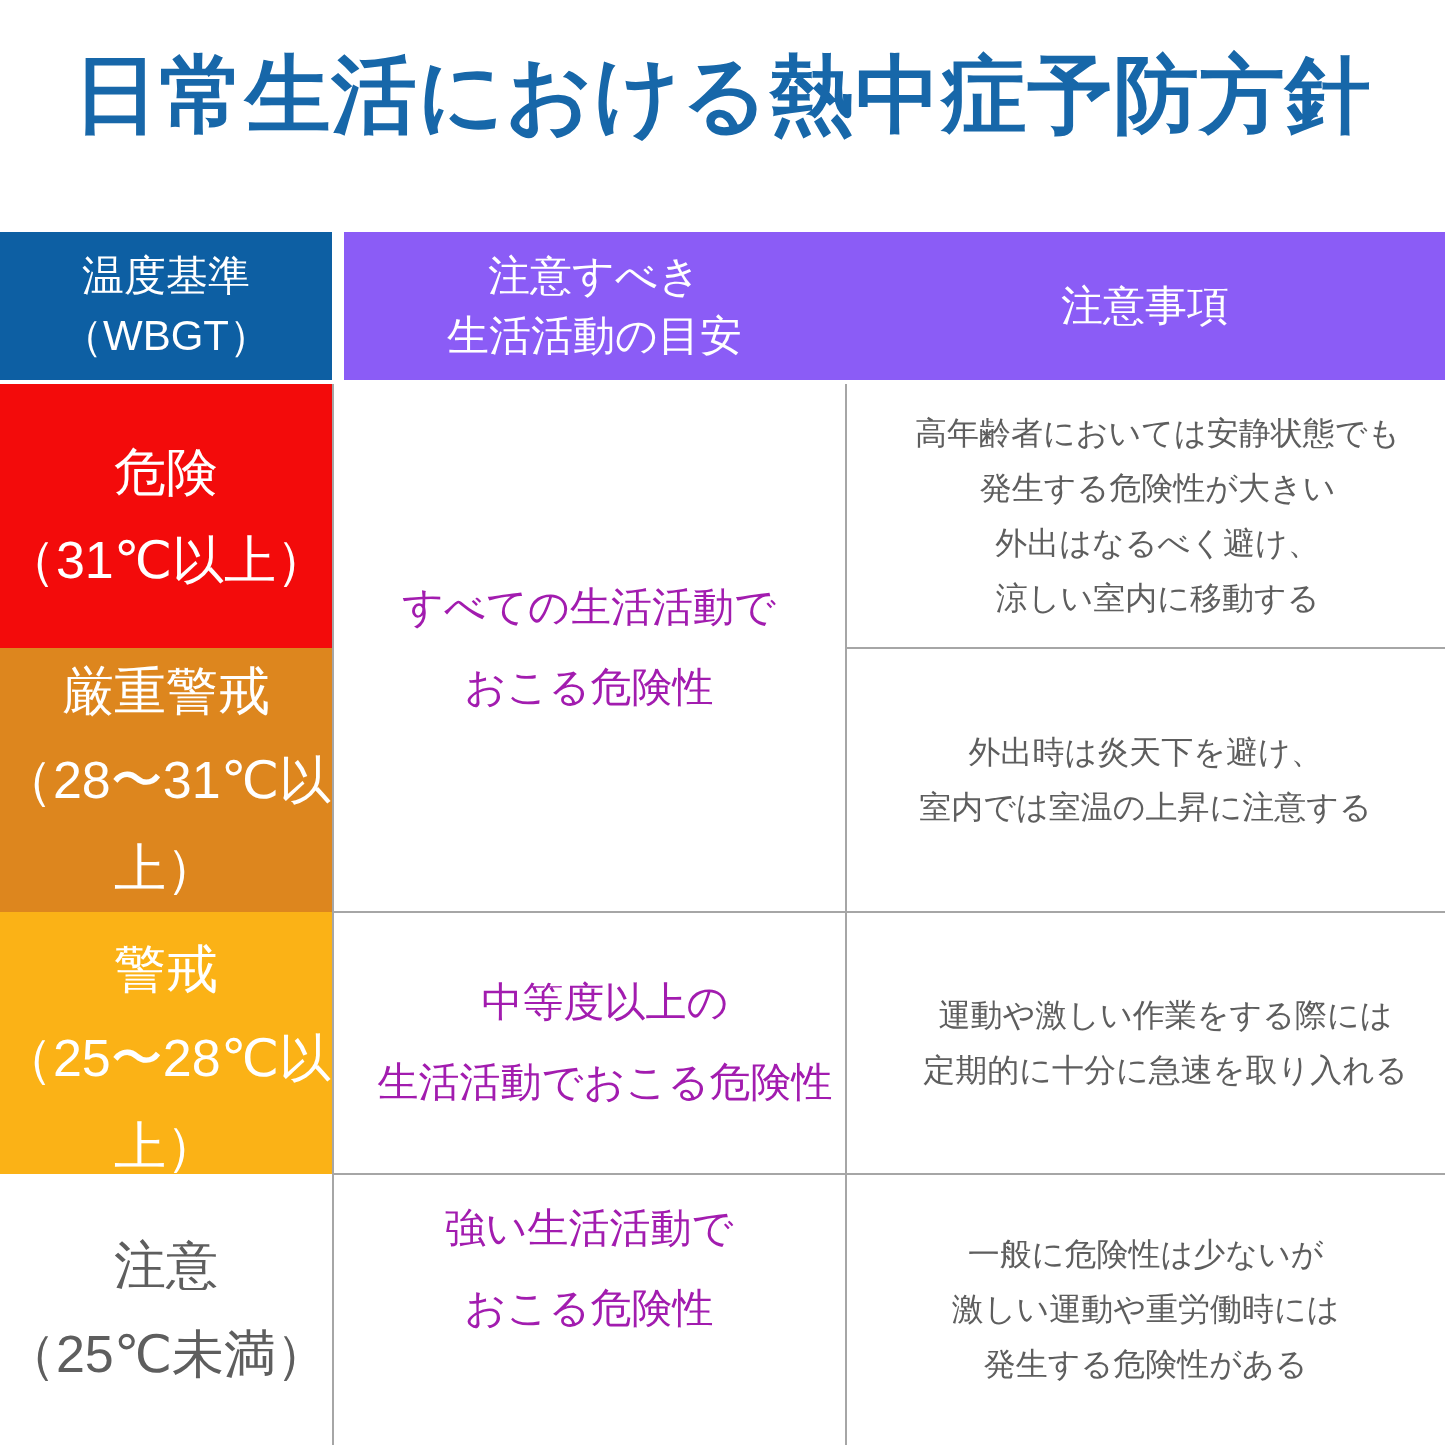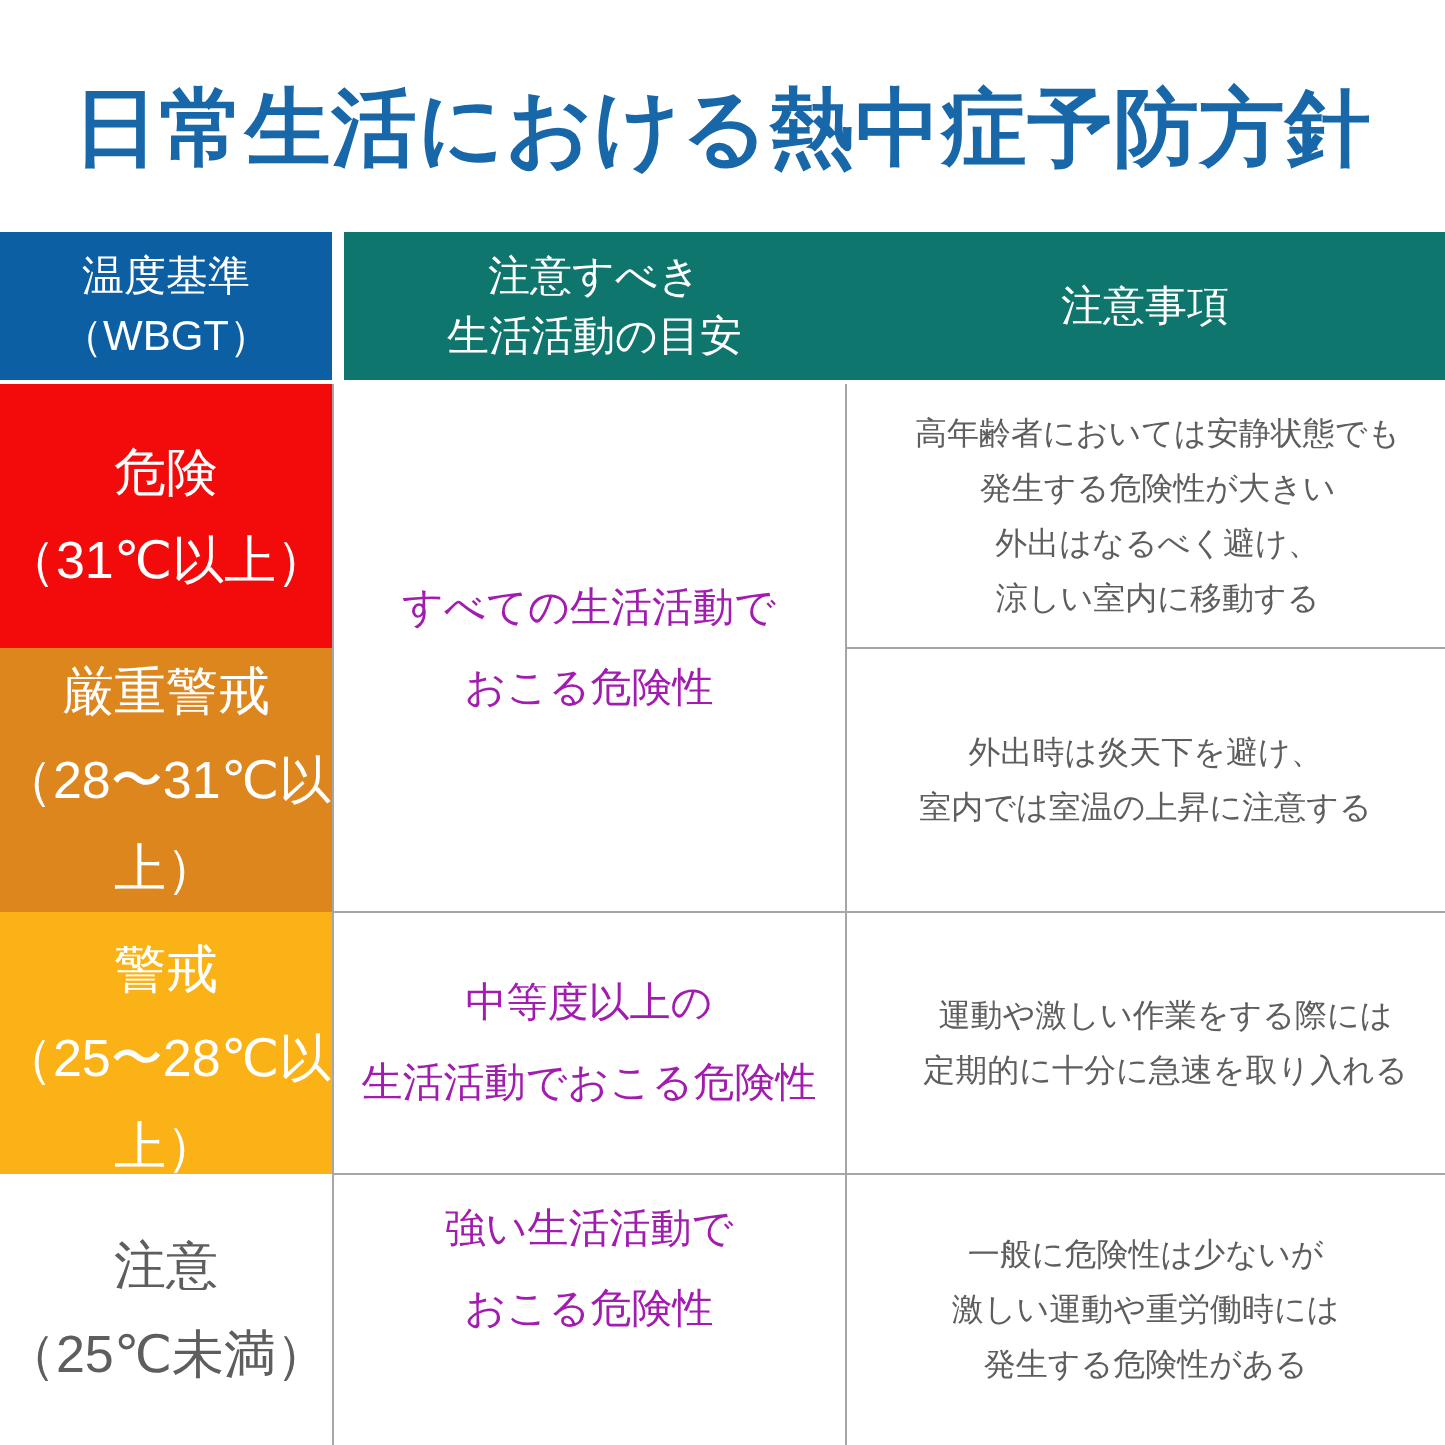--- a/index.html
+++ b/index.html
@@ -6,21 +6,21 @@
   #page {
     position: relative;
     width: 1445px;
     height: 1445px;
     background: #ffffff;
     overflow: hidden;
     font-family: "Liberation Sans", "DejaVu Sans", sans-serif;
   }
   .title {
     position: absolute;
-    top: 79px; left: 0; width: 100%;
+    top: 46px; left: 0; width: 100%;
     text-align: center;
     font-size: 85px;
     font-weight: bold;
     letter-spacing: 1px;
     color: #1767A9;
     line-height: 1.15;
     white-space: pre-line;
   }
   
   .header-cell {
@@ -63,21 +63,21 @@
     position: absolute;
     left: 333px; width: 512px;
     display: flex; align-items: center; justify-content: center;
     text-align: center;
     color: #a21caf;
     font-size: 41px;
     line-height: 1.95;
     white-space: pre-line;
   }
   .ac-merged { top: 384px; height: 528px; }
-  .ac3 { top: 912px; height: 262px; }
+  .ac3 { top: 912px; height: 262px; padding-left: 16px; }
   .ac4 { top: 1174px; height: 190px; }
   
   .note-cell {
     position: absolute;
     left: 846px; width: 599px;
     display: flex; align-items: center; justify-content: center;
     text-align: center;
     color: #5E5E5E;
     font-size: 32px;
     line-height: 1.72;
@@ -98,21 +98,21 @@
 </head>
 <body>
 
 <div id="page">
 
   <div class="title" style="color: rgb(23, 103, 169);">日常生活における熱中症予防方針</div>
 
   <div class="header-cell hc1" style="background-color: rgb(13, 95, 163);">温度基準
 （WBGT）</div>
 
-  <div class="header-cell hc-right" style="background-color: #0f766e;">
+  <div class="header-cell hc-right" style="background-color: #8b5cf6;">
     <div class="header-sub hs2">注意すべき
 生活活動の目安</div>
     <div class="header-sub hs3">注意事項</div>
   </div>
 
   <div class="level-cell lv1" style="background-color: rgb(243, 11, 11);">危険
 （31℃以上）</div>
   <div class="level-cell lv2" style="background-color: rgb(221, 134, 30);">厳重警戒
 （28〜31℃以上）</div>
   <div class="level-cell lv3" style="background-color: rgb(251, 178, 22);">警戒

